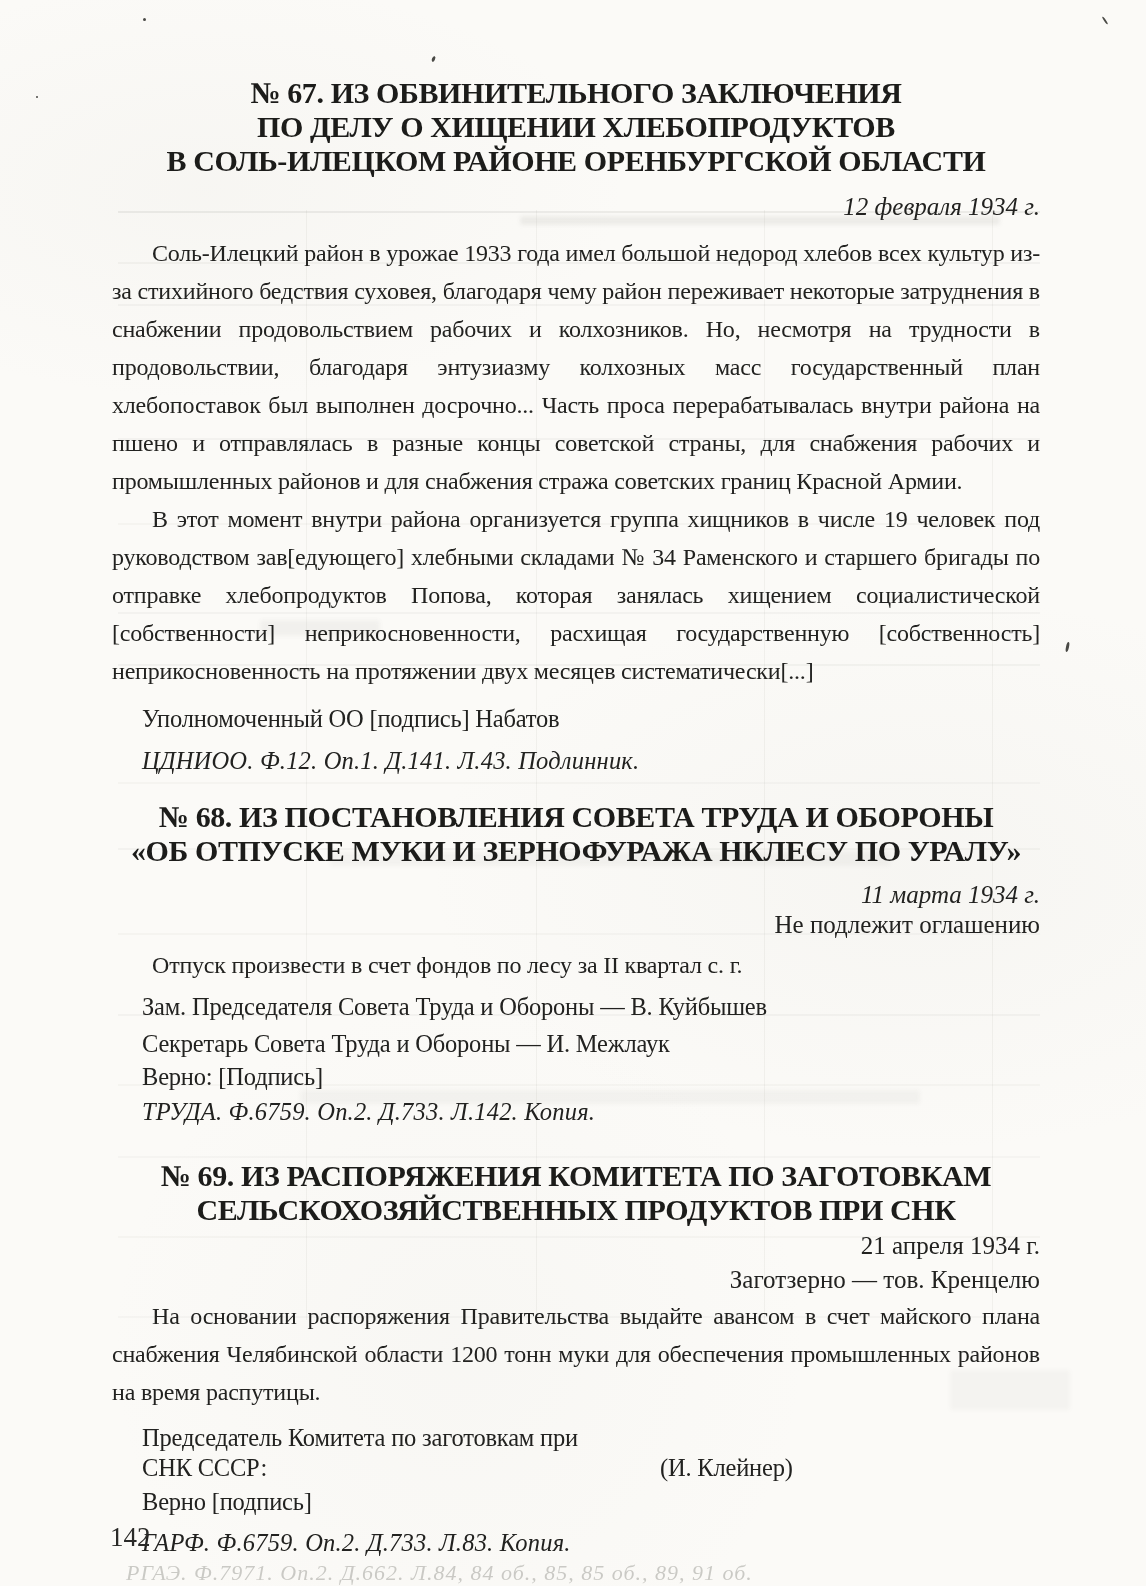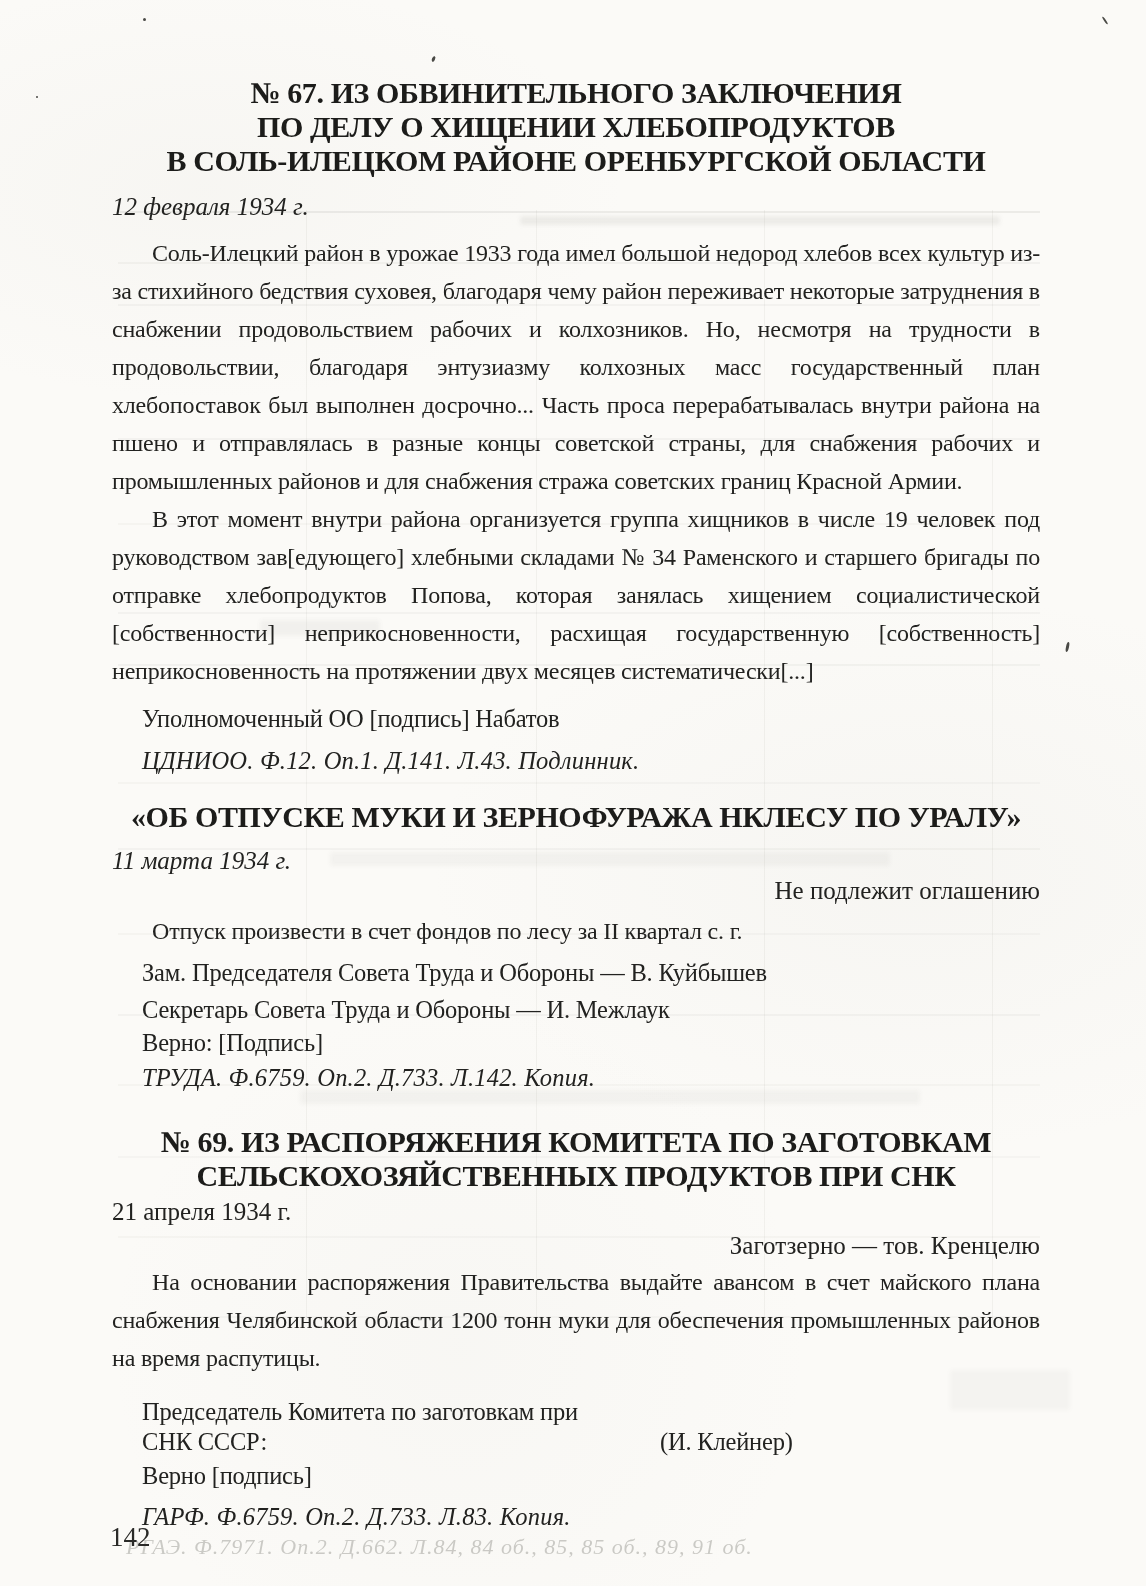--- a/index.html
+++ b/index.html
@@ -25,20 +25,21 @@
   .doc-title {
     text-align: center;
     font-weight: bold;
     font-size: 30px;
     line-height: 34px;
     letter-spacing: -0.4px;
     color: #1c1c1a;
   }
   .doc-title .tline { white-space: nowrap; }
   .date-line {
+    text-align: right;
     font-style: italic;
     font-size: 25px;
     line-height: 30px;
   }
   .date-upright { font-style: normal; }
   .right-line {
     text-align: right;
     font-size: 25px;
     line-height: 30px;
   }
@@ -149,38 +150,39 @@
       <div class="tline">ПО ДЕЛУ О ХИЩЕНИИ ХЛЕБОПРОДУКТОВ</div>
       <div class="tline">В СОЛЬ-ИЛЕЦКОМ РАЙОНЕ ОРЕНБУРГСКОЙ ОБЛАСТИ</div>
     </div>
     <div class="date-line" style="margin-top:14px;">12 февраля 1934 г.</div>
     <p class="para" style="margin-top:12px;">Соль-Илецкий район в урожае 1933 года имел большой недород хлебов всех культур из-за стихийного бедствия суховея, благодаря чему район переживает некоторые затруднения в снабжении продовольствием рабочих и колхозников. Но, несмотря на трудности в продовольствии, благодаря энтузиазму колхозных масс государственный план хлебопоставок был выполнен досрочно... Часть проса перерабатывалась внутри района на пшено и отправлялась в разные концы советской страны, для снабжения рабочих и промышленных районов и для снабжения стража советских границ Красной Армии.</p>
     <p class="para" style="margin-top:0;">В этот момент внутри района организуется группа хищников в числе 19 человек под руководством зав[едующего] хлебными складами № 34 Раменского и старшего бригады по отправке хлебопродуктов Попова, которая занялась хищением социалистической [собственности] неприкосновенности, расхищая государственную [собственность] неприкосновенность на протяжении двух месяцев систематически[...]</p>
     <div class="plain-line" style="margin-top:14px;">Уполномоченный ОО [подпись] Набатов</div>
     <div class="archive-ref" style="margin-top:12px;">ЦДНИОО. Ф.12. Оп.1. Д.141. Л.43. Подлинник.</div>
 
     <div class="doc-title" style="margin-top:24px;">
+      <div class="tline">№ 68. ИЗ ПОСТАНОВЛЕНИЯ СОВЕТА ТРУДА И ОБОРОНЫ</div>
       <div class="tline">«ОБ ОТПУСКЕ МУКИ И ЗЕРНОФУРАЖА НКЛЕСУ ПО УРАЛУ»</div>
     </div>
     <div class="date-line" style="margin-top:12px;">11 марта 1934 г.</div>
     <div class="right-line">Не подлежит оглашению</div>
     <p class="para" style="margin-top:6px;">Отпуск произвести в счет фондов по лесу за II квартал с. г.</p>
     <div class="plain-line" style="margin-top:8px;">Зам. Председателя Совета Труда и Обороны — В. Куйбышев</div>
     <div class="plain-line" style="margin-top:7px;">Секретарь Совета Труда и Обороны — И. Межлаук</div>
     <div class="plain-line" style="margin-top:3px;">Верно: [Подпись]</div>
     <div class="archive-ref" style="margin-top:5px;">ТРУДА. Ф.6759. Оп.2. Д.733. Л.142. Копия.</div>
 
     <div class="doc-title" style="margin-top:32px;">
       <div class="tline">№ 69. ИЗ РАСПОРЯЖЕНИЯ КОМИТЕТА ПО ЗАГОТОВКАМ</div>
       <div class="tline">СЕЛЬСКОХОЗЯЙСТВЕННЫХ ПРОДУКТОВ ПРИ СНК</div>
     </div>
     <div class="date-line date-upright" style="margin-top:4px;">21 апреля 1934 г.</div>
     <div class="right-line" style="margin-top:4px;">Заготзерно — тов. Кренцелю</div>
     <p class="para" style="margin-top:2px;">На основании распоряжения Правительства выдайте авансом в счет майского плана снабжения Челябинской области 1200 тонн муки для обеспечения промышленных районов на время распутицы.</p>
-    <div class="plain-line" style="margin-top:20px;">Председатель Комитета по заготовкам при</div>
+    <div class="plain-line" style="margin-top:12px;">Председатель Комитета по заготовкам при</div>
     <div class="plain-line sig-row">
       <span>СНК СССР:</span>
       <span class="sig-name">(И. Клейнер)</span>
     </div>
     <div class="plain-line" style="margin-top:4px;">Верно [подпись]</div>
     <div class="archive-ref" style="margin-top:11px;">ГАРФ. Ф.6759. Оп.2. Д.733. Л.83. Копия.</div>
 
     <div class="ghost-archive" style="margin-top:2px;">РГАЭ. Ф.7971. Оп.2. Д.662. Л.84, 84 об., 85, 85 об., 89, 91 об.</div>
 
   </div>

